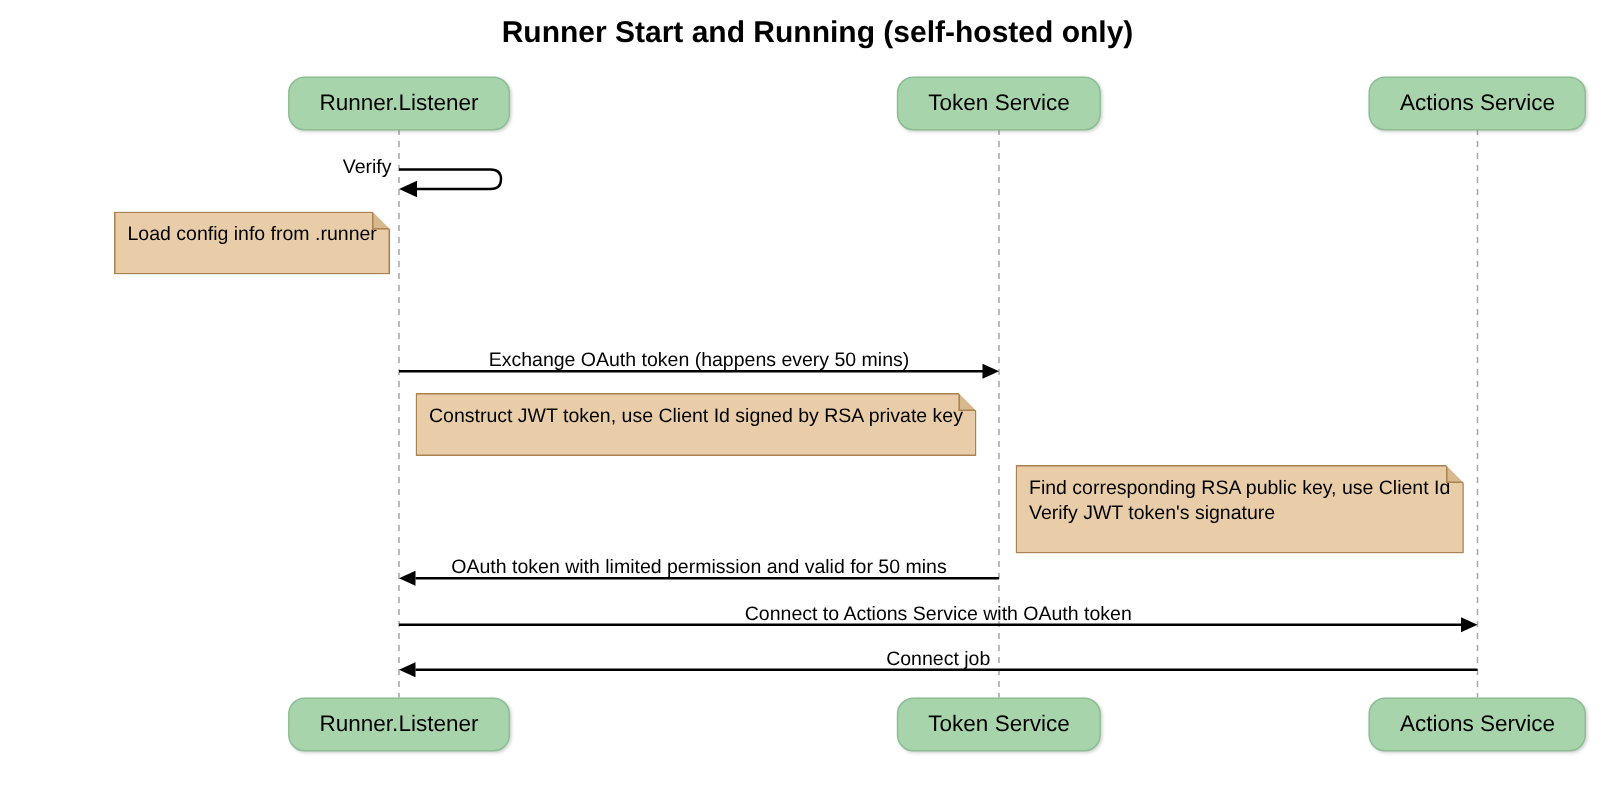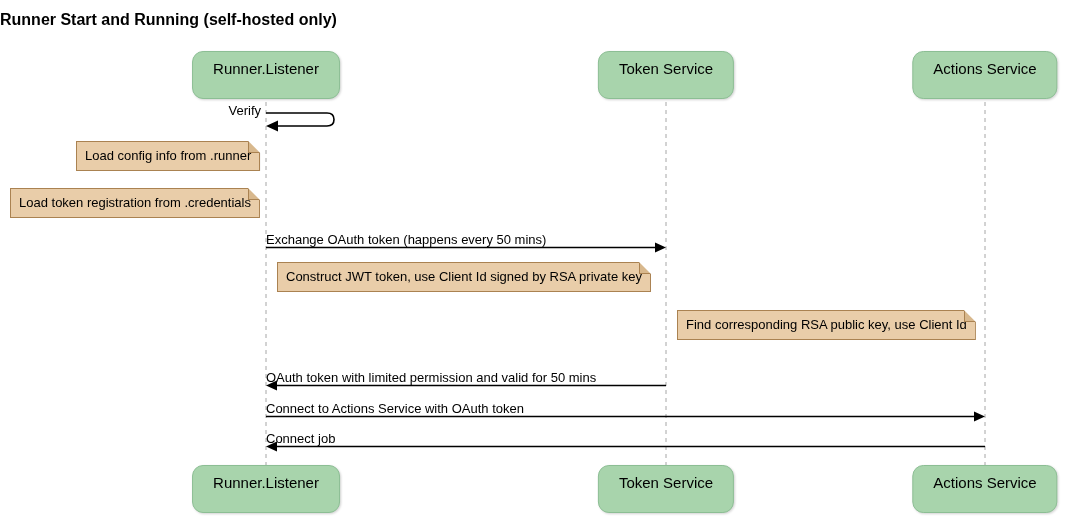--- a/index.html
+++ b/index.html
@@ -15,50 +15,51 @@
   .diagram{
     position:relative;
     width:1070px;height:525px;
     background:#ffffff;
     font-family:"Liberation Sans", sans-serif;
     color:#000;
     overflow:hidden;
   }
   .title{
     position:absolute;left:0;right:0;top:11px;
-    text-align:left;
-    font-size:16px;font-weight:bold;
+    text-align:center;
+    font-size:20px;font-weight:bold;
     white-space:nowrap;
+    padding-left:20px;
   }
   .overlay{position:absolute;left:0;top:0;}
   .lifeline{stroke:var(--lifeline);stroke-width:1;stroke-dasharray:4 4;fill:none;}
   .msgline{stroke:var(--arrow);stroke-width:1.6;fill:none;}
   .arrowhead{fill:var(--arrow);stroke:none;}
   .participant{
     position:absolute;
     transform:translateX(-50%);
     background:var(--participant-fill);
     border:1px solid var(--participant-border);
     border-radius:11px;
-    padding:7px 20px 20px;
+    padding:7px 20px 8px;
     font-size:15px;line-height:19px;
     white-space:nowrap;
     filter:drop-shadow(1px 1.5px 1px rgba(0,0,0,0.18));
   }
   .mlabel{
     position:absolute;
     font-size:13px;line-height:14px;
     white-space:nowrap;
   }
-  .mlabel.centered{}
+  .mlabel.centered{text-align:center;}
   .note{
     position:absolute;
     background:var(--note-fill);
     border:1px solid var(--note-border);
-    padding:5px 8px 6px;
+    padding:5px 8px 18px;
     font-size:13px;line-height:17px;
     white-space:nowrap;
     clip-path:polygon(0 0, calc(100% - 12px) 0, 100% 12px, 100% 100%, 0 100%);
     filter:drop-shadow(1.5px 1.5px 1px rgba(90,90,90,0.35));
   }
   .note::after{
     content:"";
     position:absolute;top:-1px;right:-1px;
     width:11px;height:11px;
     background:var(--note-fold);
@@ -103,19 +104,19 @@
   <div class="participant" style="left:666px;top:465px">Token Service</div>
   <div class="participant" style="left:985px;top:465px">Actions Service</div>
 
   <div class="mlabel" style="right:809px;top:104px">Verify</div>
   <div class="mlabel centered" style="left:266px;width:400px;top:233px">Exchange OAuth token (happens every 50 mins)</div>
   <div class="mlabel centered" style="left:266px;width:400px;top:371px">OAuth token with limited permission and valid for 50 mins</div>
   <div class="mlabel centered" style="left:266px;width:719px;top:402px">Connect to Actions Service with OAuth token</div>
   <div class="mlabel centered" style="left:266px;width:719px;top:432px">Connect job</div>
 
   <div class="note" style="left:76px;top:141px">Load config info from .runner</div>
-  <div class="note" style="left:10px;top:188px">Load token registration from .credentials</div>
   <div class="note" style="left:277px;top:262px">Construct JWT token, use Client Id signed by RSA private key</div>
   <div class="note" style="left:677px;top:310px">
     <div class="note-line">Find corresponding RSA public key, use Client Id</div>
+    <div class="note-line">Verify JWT token's signature</div>
   </div>
 
 </div>
 
 </body></html>

